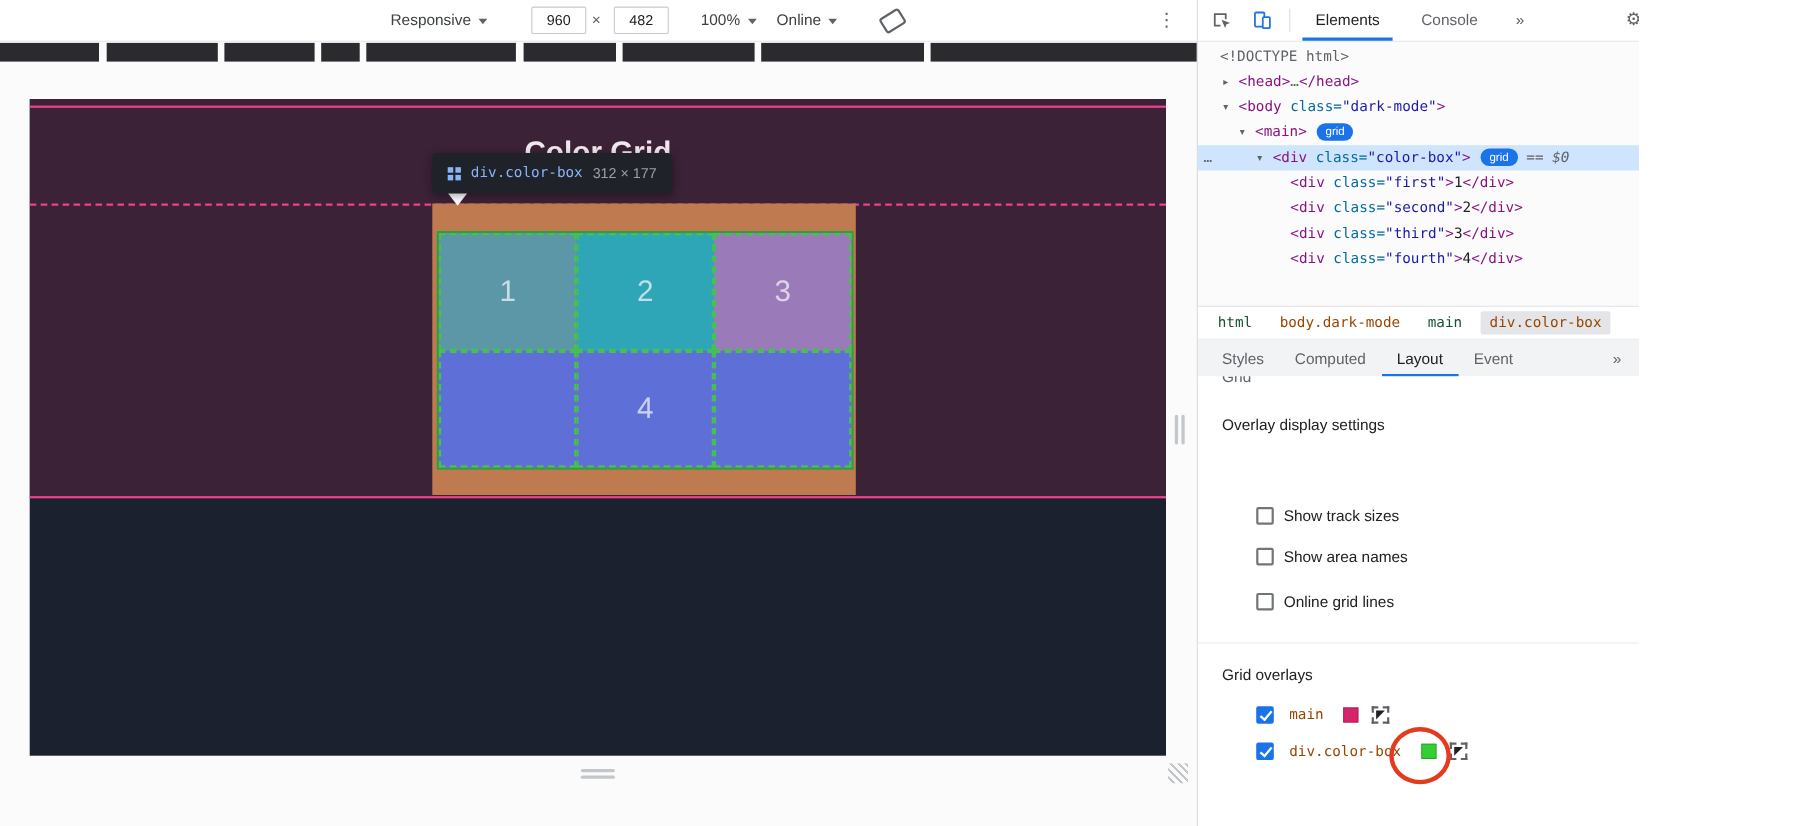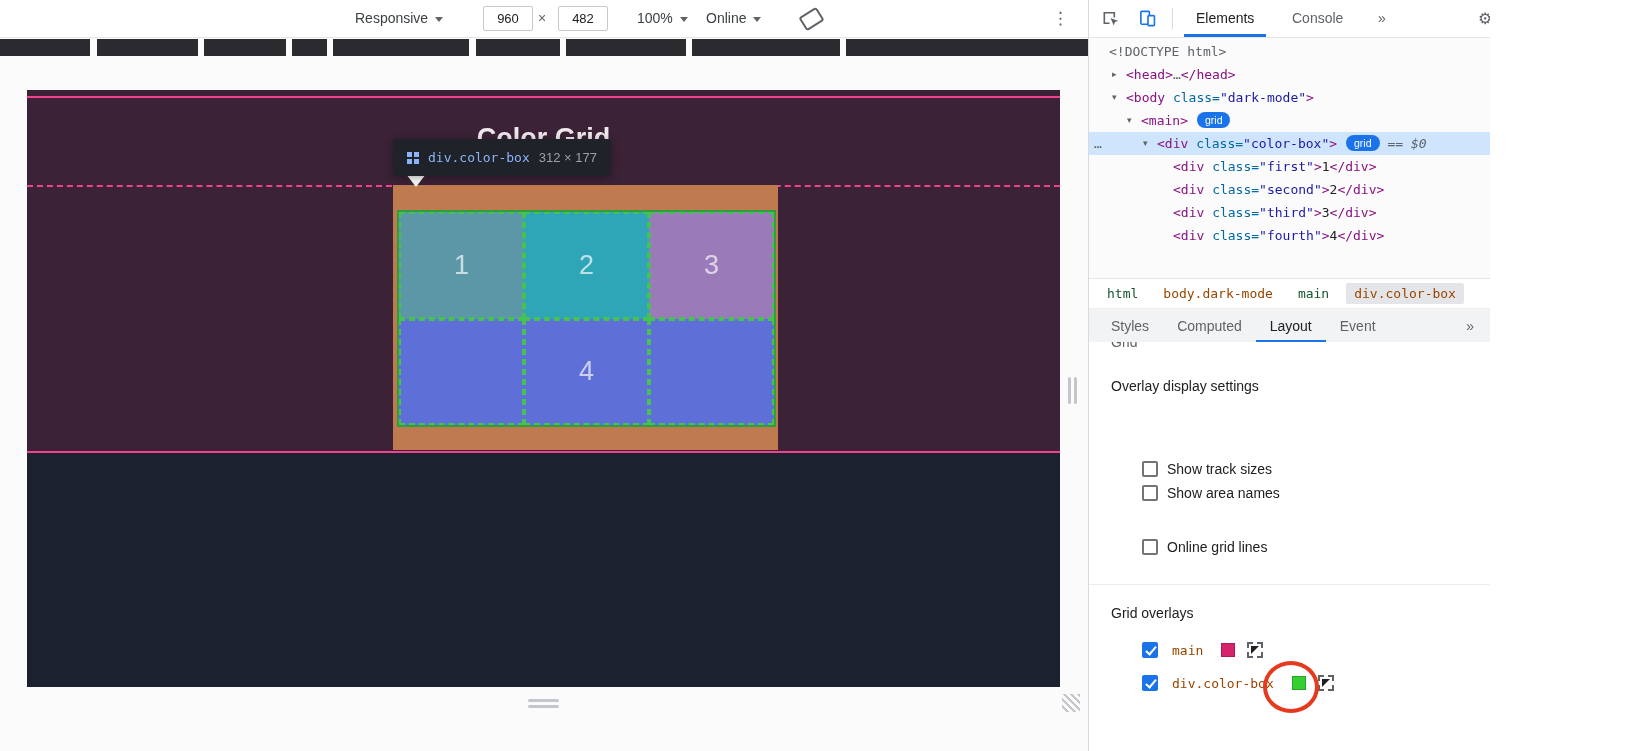--- a/index.html
+++ b/index.html
@@ -234,21 +234,21 @@
     </div>
 
   <div class="layout-pane">
     <div class="clip-head">Grid</div>
     <div class="sec-title" style="top:36px">Overlay display settings</div>
     <div id="options">
         <div class="opt-row" style="top: 115px;">
           <div class="cb"></div>
           <span class="opt-label">Show track sizes</span>
         </div>
-        <div class="opt-row" style="top: 139px; text-align: center;">
+        <div class="opt-row" style="top: 152px; text-align: center;">
           <div class="cb"></div>
           <span class="opt-label">Show area names</span>
         </div>
         <div class="opt-row" style="top: 193px;">
           <div class="cb"></div>
           <span class="opt-label">Online grid lines</span>
         </div>
       </div>
     <div class="pane-divider"></div>
     <div class="sec-title" style="top:263px">Grid overlays</div>

